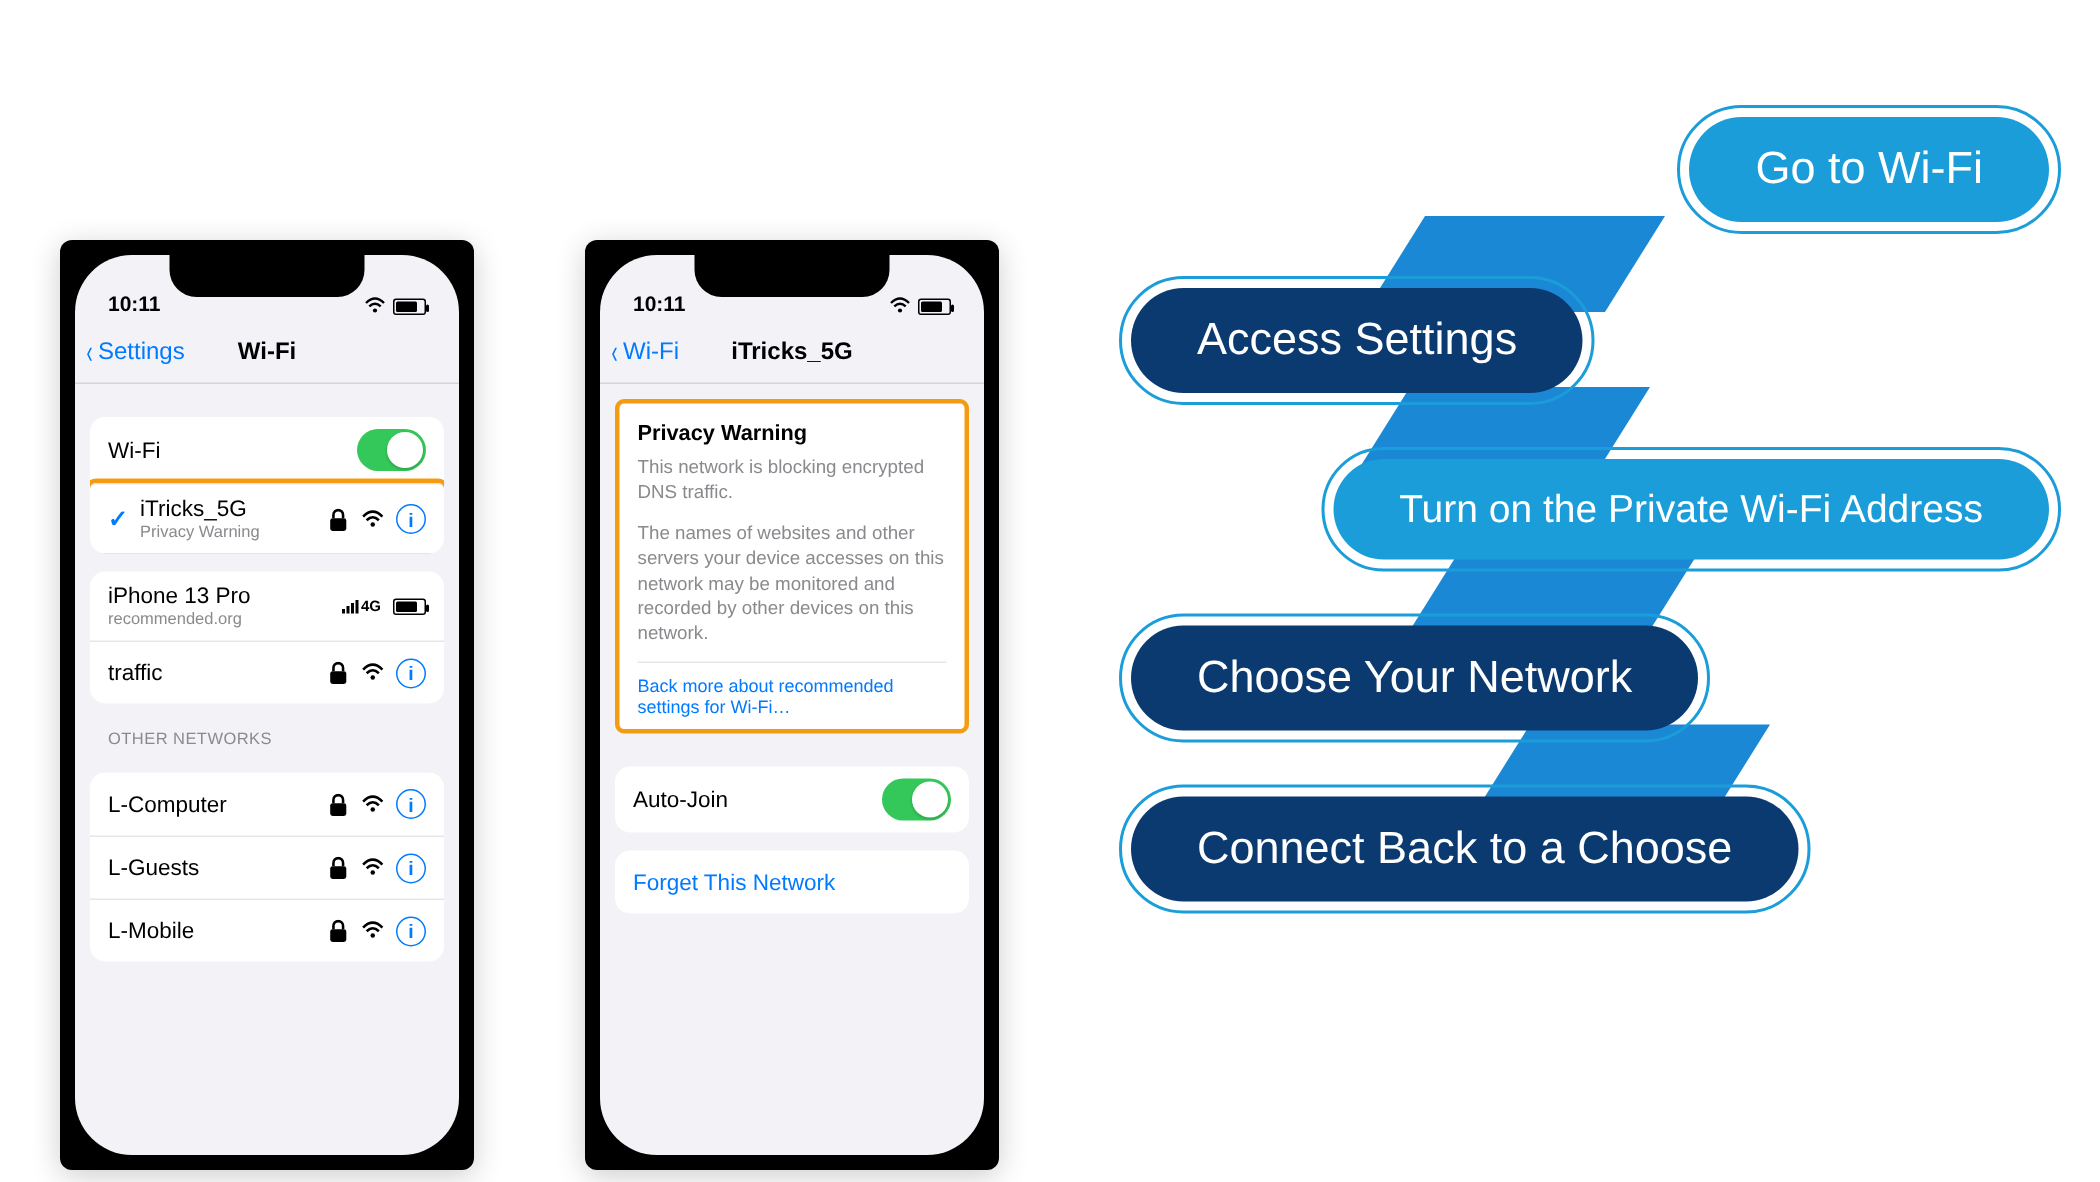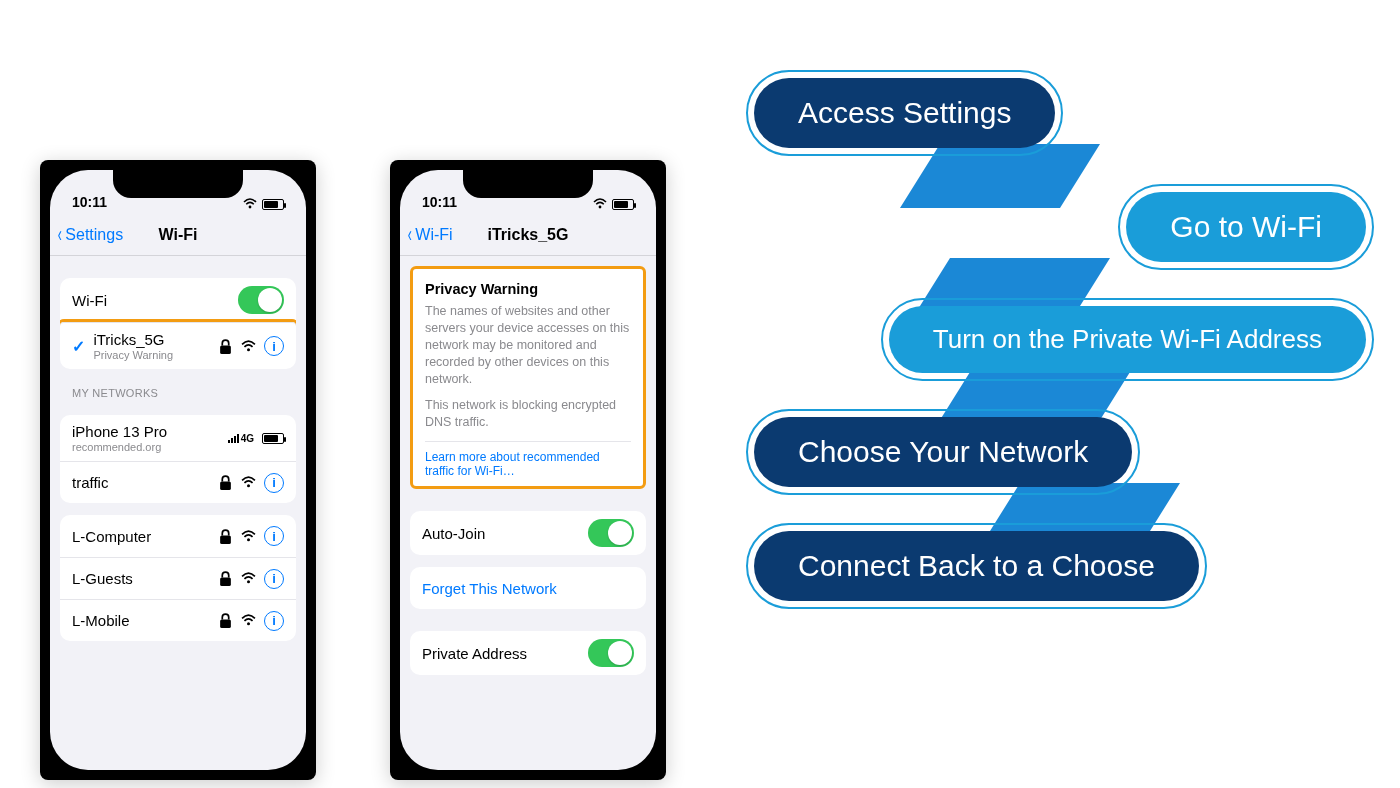--- a/index.html
+++ b/index.html
@@ -217,21 +217,20 @@
           <svg class="ic" viewBox="0 0 14 14">
               <use href="#lock-ic"></use>
             </svg>
           <svg class="ic" viewBox="0 0 14 12">
               <use href="#wifi-ic"></use>
             </svg>
           <span class="info">i</span>
         </div>
       </div>
 
-      <div class="section-hdr">MY NETWORKS</div>
       <div class="grp">
         <div class="row">
           <span class="label">
             <div>iPhone 13 Pro</div>
             <div class="sublabel">recommended.org</div>
           </span>
           <span class="signal-4g">
             <span class="bars">
                 <span></span>
                 <span></span>
@@ -247,20 +246,21 @@
           <svg class="ic" viewBox="0 0 14 14">
               <use href="#lock-ic"></use>
             </svg>
           <svg class="ic" viewBox="0 0 14 12">
               <use href="#wifi-ic"></use>
             </svg>
           <span class="info">i</span>
         </div>
       </div>
 
+      <div class="section-hdr">OTHER NETWORKS</div>
       <div class="grp">
         <div class="row">
           <span class="label">L-Computer</span>
           <svg class="ic" viewBox="0 0 14 14">
               <use href="#lock-ic"></use>
             </svg>
           <svg class="ic" viewBox="0 0 14 12">
               <use href="#wifi-ic"></use>
             </svg>
           <span class="info">i</span>
@@ -307,65 +307,59 @@
     <div class="navhdr">
       <span class="back">
         <span class="chv">‹</span>
         <span>Wi-Fi</span>
       </span>
       <span class="nav-title">iTricks_5G</span>
     </div>
 
     <div class="pwcard">
       <h4>Privacy Warning</h4>
+      <p>This network is blocking encrypted DNS traffic.</p>
       <p>The names of websites and other servers your device accesses on this network may be monitored and recorded by other devices on this network.</p>
-      <p>This network is blocking encrypted DNS traffic.</p>
-      <div class="link">Learn more about recommended traffic for Wi-Fi…</div>
+      <div class="link">Back more about recommended settings for Wi-Fi…</div>
     </div>
 
     <div class="grp" style="margin-top:22px">
       <div class="row">
         <span class="label">Auto-Join</span>
         <span class="toggle"></span>
       </div>
     </div>
 
     <div class="grp">
       <div class="row">
         <span class="label" style="color:#007aff">Forget This Network</span>
       </div>
     </div>
 
-    <div class="grp" style="margin-top:22px">
-      <div class="row">
-        <span class="label">Private Address</span>
-        <span class="toggle"></span>
-      </div>
-    </div>
   </div>
 </div>
 
 <div class="steps">
+
+  <div class="step-wrap">
+    <div class="step right">
+      <div class="pill light">Go to Wi-Fi</div>
+    </div>
+    <div class="conn" style="left:190px; top:74px;"></div>
+  </div>
 
   <div class="step-wrap">
     <div class="step left">
       <div class="pill dark">Access Settings</div>
     </div>
     <div class="conn" style="left:180px; top:74px;"></div>
   </div>
 
   <div class="step-wrap">
     <div class="step right">
-      <div class="pill light">Go to Wi-Fi</div>
-    </div>
-    <div class="conn" style="left:190px; top:74px;"></div>
-  </div>
-
-  <div class="step-wrap">
-    <div class="step right">
       <div class="pill light" style="font-size:26px">Turn on the Private Wi-Fi Address</div>
     </div>
     <div class="conn" style="left:210px; top:74px;"></div>
   </div>
 
   <div class="step-wrap">
     <div class="step left">
       <div class="pill dark">Choose Your Network</div>
     </div>
     <div class="conn" style="left:260px; top:74px;"></div>

